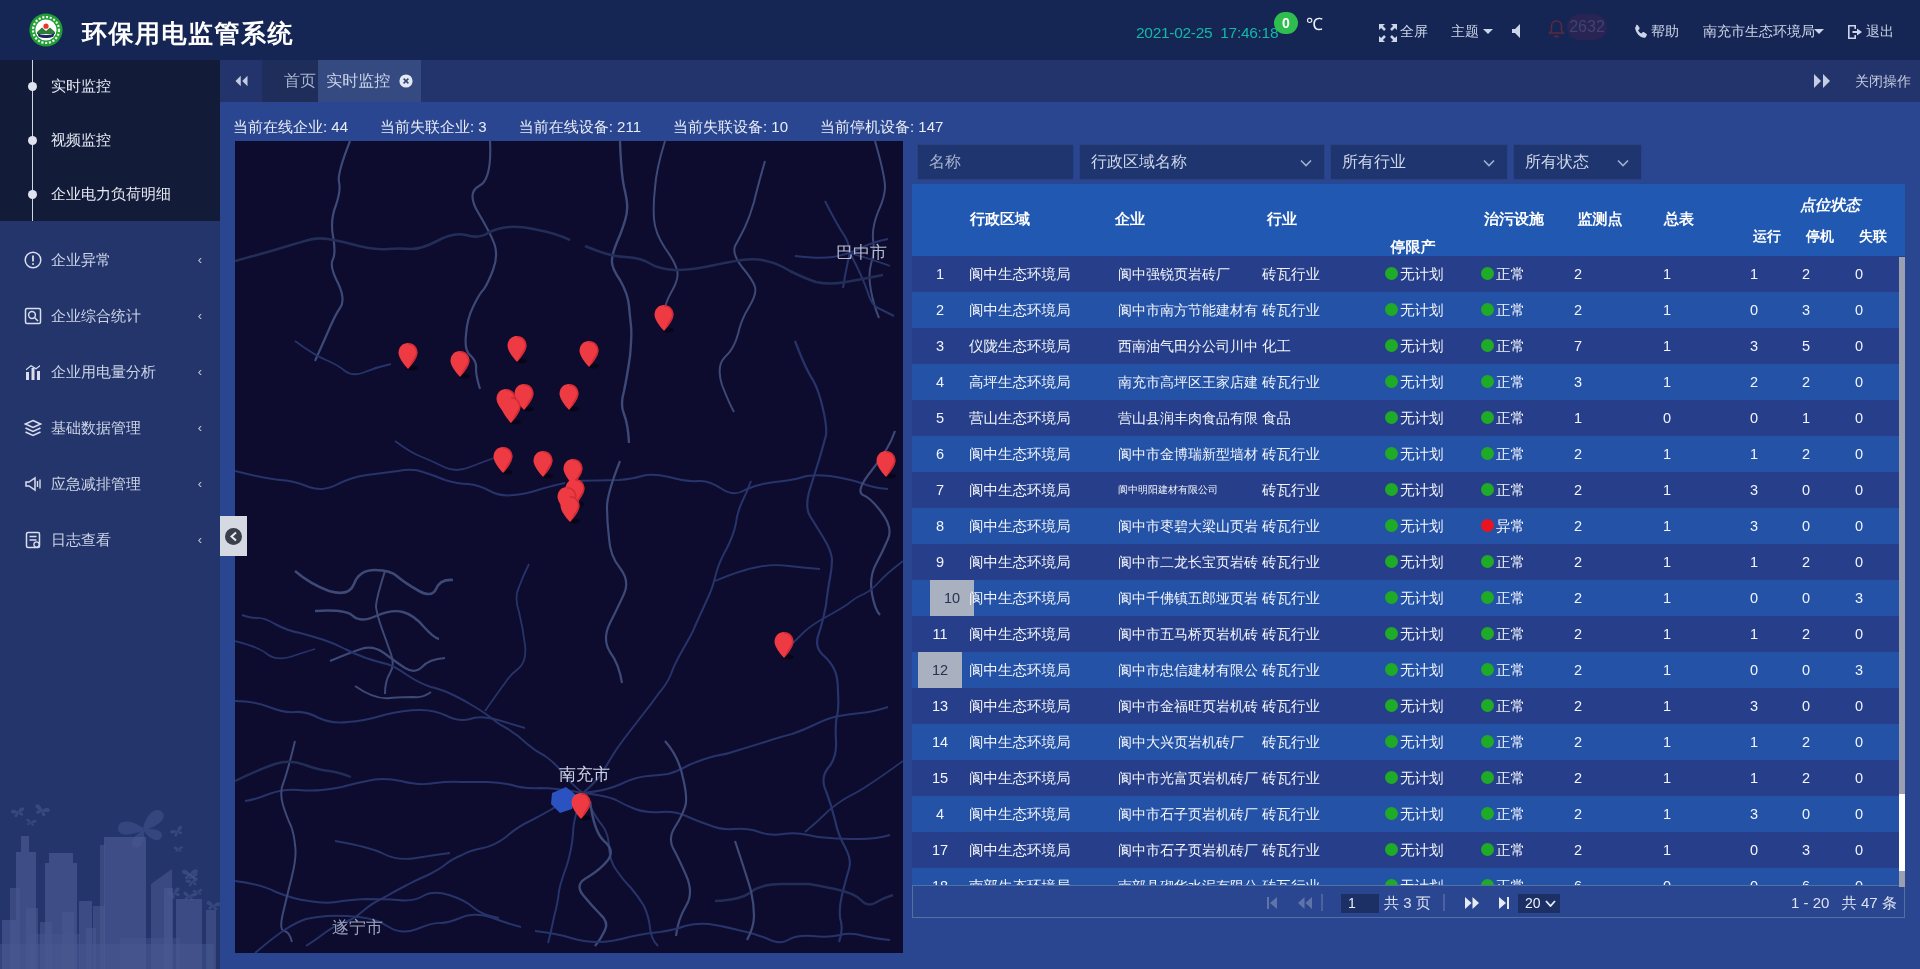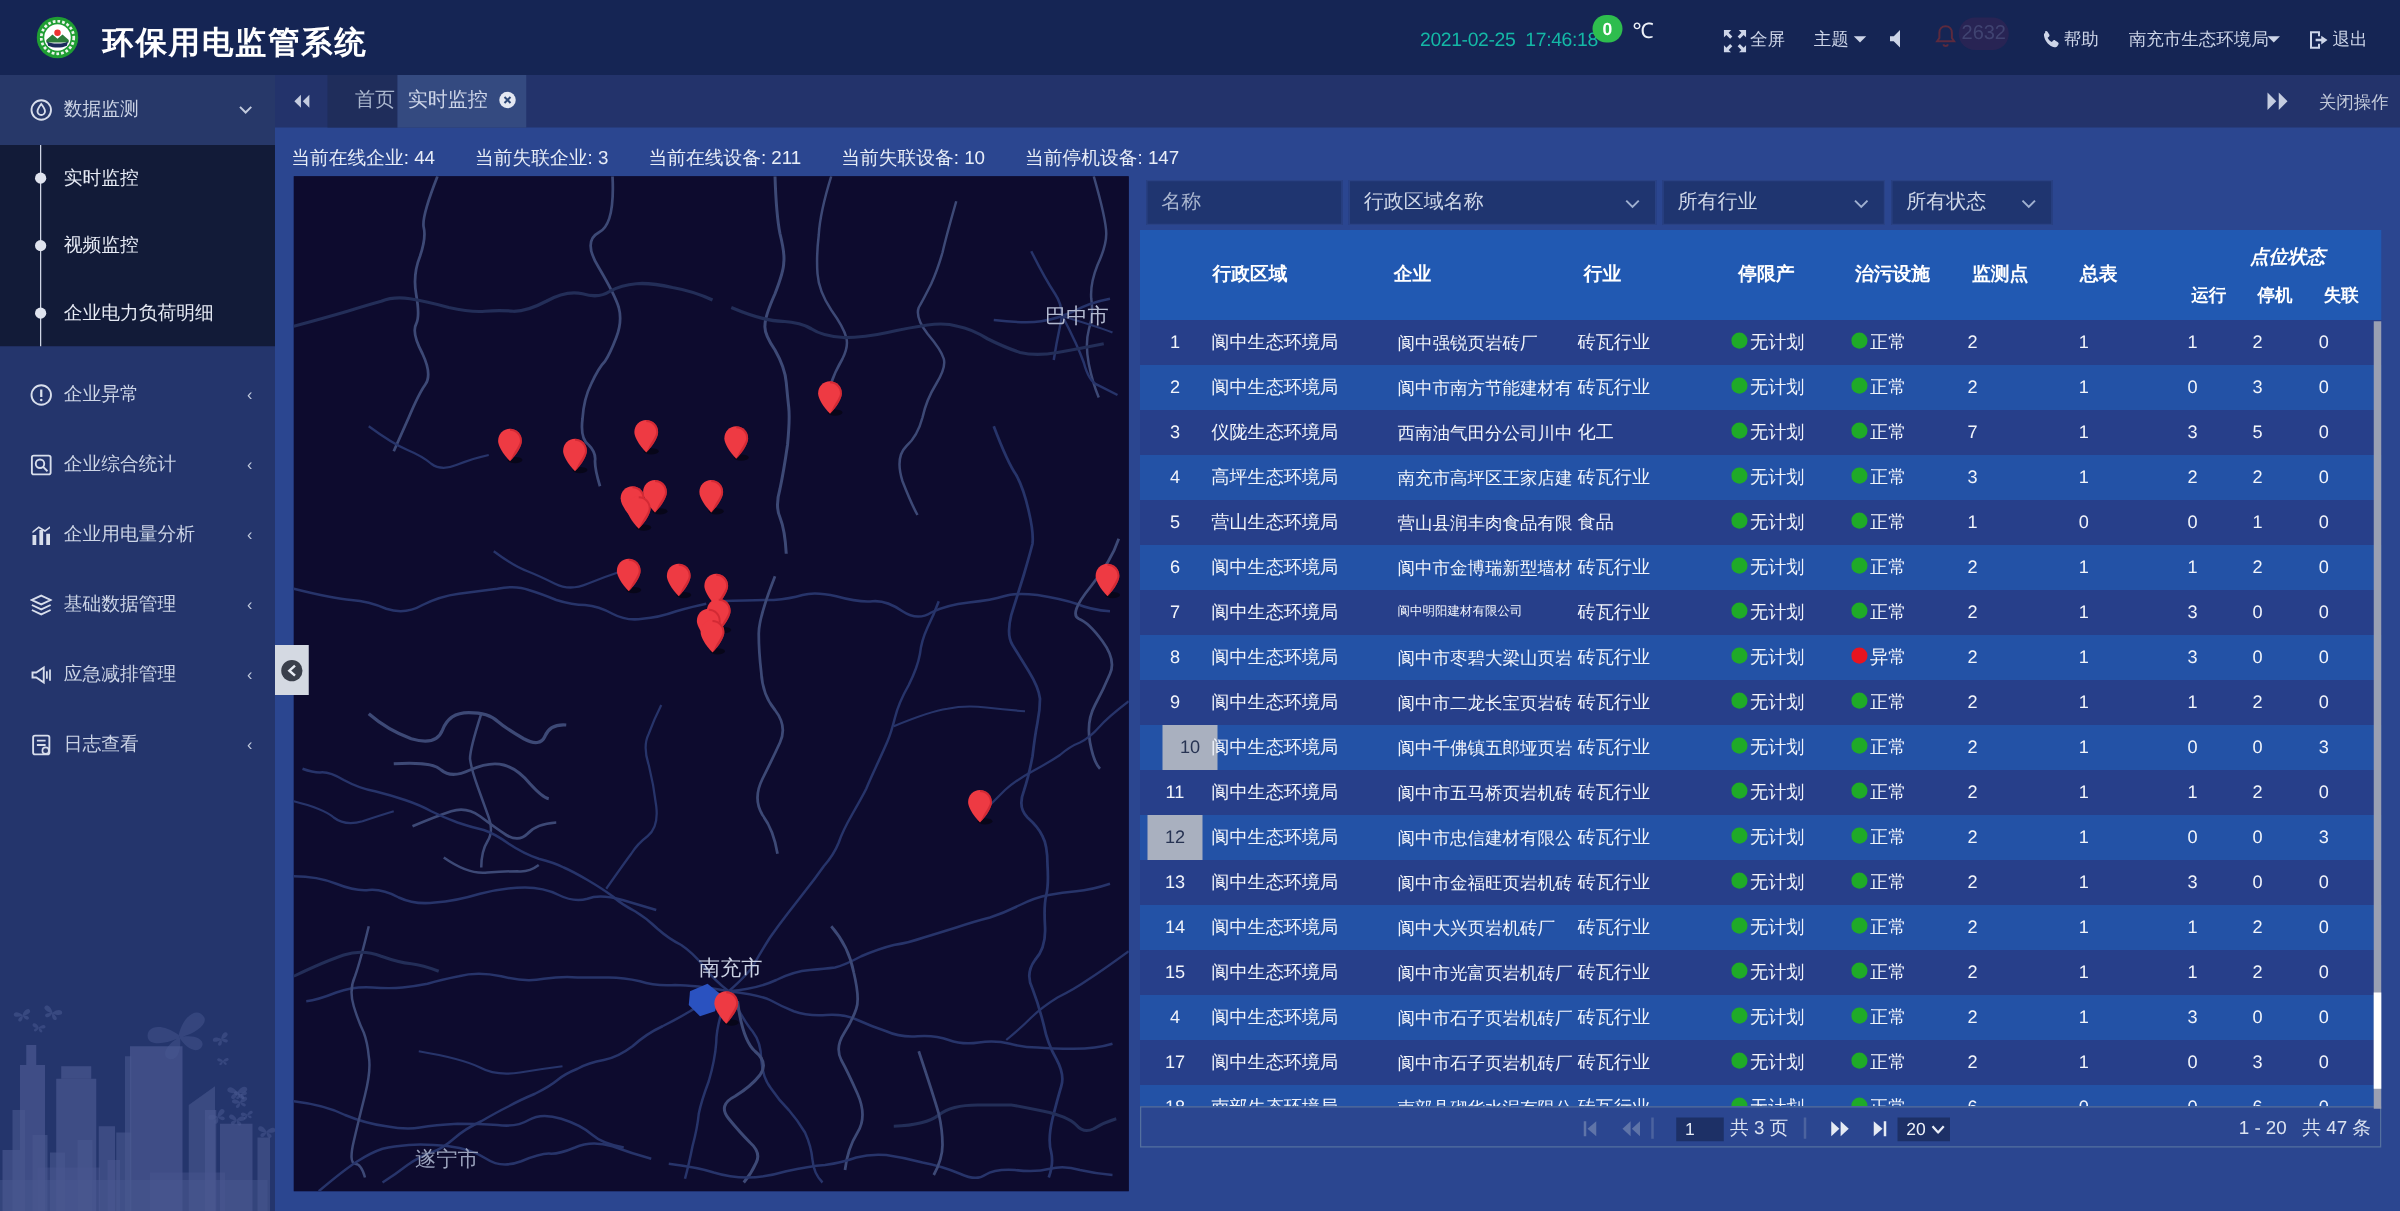--- a/index.html
+++ b/index.html
@@ -86,30 +86,20 @@
   <div class="hright" style="left:1703px;">南充市生态环境局</div>
   <div class="abs" style="left:1814px;top:29px;width:0;height:0;border:5px solid transparent;border-top-color:#cdd5e8;"></div>
   <svg class="abs" style="left:1847px;top:24px" width="16" height="16" viewBox="0 0 16 16" fill="#cdd5e8">
     <path d="M1 1 h8 v4 h-1.6 V2.6 H2.6 v10.8 h4.8 V11 H9 v4 H1 Z"></path>
     <path d="M10 4.5 L15 8 L10 11.5 V9 H5.5 V7 H10 Z"></path>
   </svg>
   <div class="hright" style="left:1866px;">退出</div>
 </div>
 
 <div id="sidebar">
-  <div class="menu-item" style="background:#273869;">
-    <svg class="mi-ico" viewBox="0 0 18 18" fill="none" stroke="#d8deec" stroke-width="1.5">
-      <circle cx="9" cy="9" r="7.8"></circle>
-      <path d="M9 4.2 c2 2.6 3 4.2 3 5.8 a3 3 0 0 1 -6 0 c0-1.6 1-3.2 3-5.8 Z"></path>
-    </svg>
-    <span class="mi-txt">数据监测</span>
-    <svg class="abs" style="right:18px;top:24px" width="11" height="8" viewBox="0 0 11 8" fill="none" stroke="#c2cadd" stroke-width="1.6">
-        <path d="M1 1.5 L5.5 6 L10 1.5"></path>
-      </svg>
-  </div>
   <div id="submenu">
     <div id="subline"></div>
     <div class="sub-dot" style="top:22px;"></div>
       <div class="sub-item" style="top:17px;">实时监控</div>
     <div class="sub-dot" style="top:76px;"></div>
       <div class="sub-item" style="top:71px;">视频监控</div>
     <div class="sub-dot" style="top:130px;"></div>
       <div class="sub-item" style="top:125px;">企业电力负荷明细</div>
   </div>
   <div class="menu-item" style="margin-top:11px;">
@@ -428,21 +418,21 @@
       </svg></div>
   <div class="fil" style="left:596px;width:129px;">所有状态<svg style="position:absolute;right:12px;top:14px" width="12" height="8" viewBox="0 0 12 8" fill="none" stroke="#9fb0d0" stroke-width="1.6">
         <path d="M1 1.5 L6 6.5 L11 1.5"></path>
       </svg></div>
 </div>
 
 <div id="thead">
   <span class="hc" style="left:88px;">行政区域</span>
   <span class="hc" style="left:218px;">企业</span>
   <span class="hc" style="left:370px;">行业</span>
-  <span class="hc" style="left:501px;">停限产</span>
+  <span class="hc" style="left:501px;margin-top:28px;">停限产</span>
   <span class="hc" style="left:602px;">治污设施</span>
   <span class="hc" style="left:688px;">监测点</span>
   <span class="hc" style="left:767px;">总表</span>
   <span class="hc" style="left:918px;top:12px;font-style:italic;">点位状态</span>
   <span class="hc2" style="left:855px;">运行</span>
   <span class="hc2" style="left:908px;">停机</span>
   <span class="hc2" style="left:961px;">失联</span>
 </div>
 
 <div id="rows">

